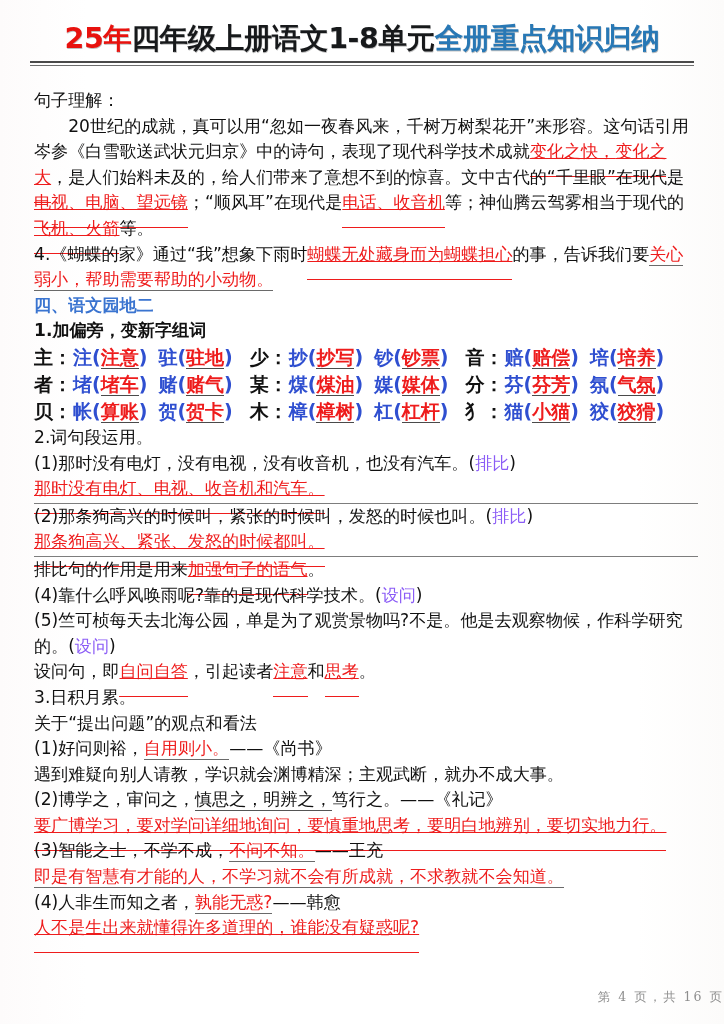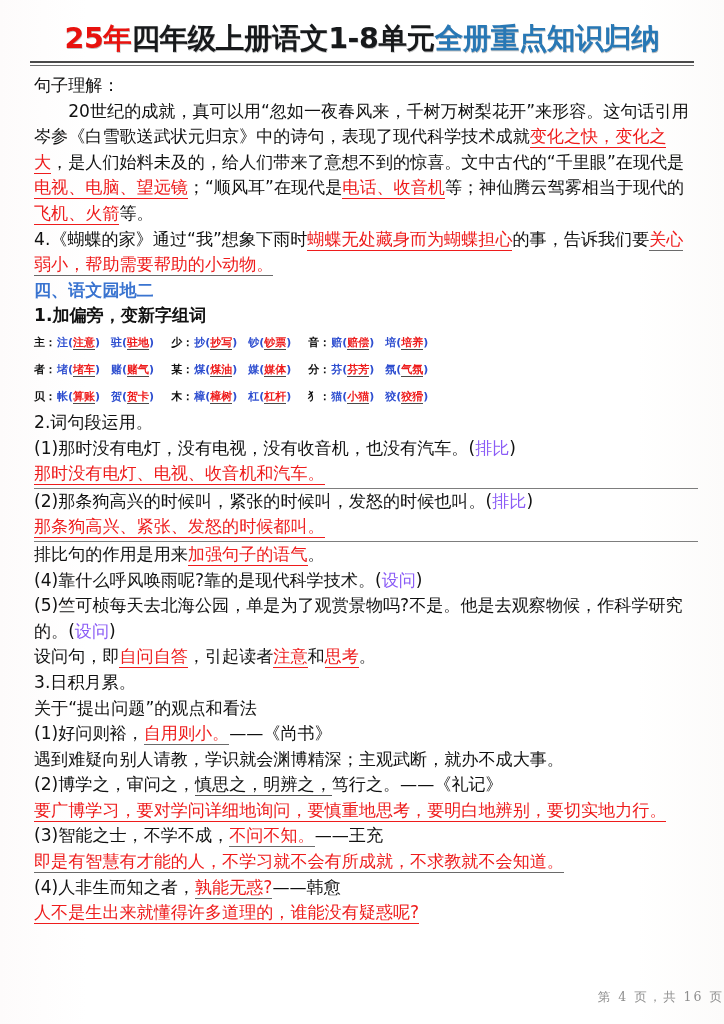--- a/index.html
+++ b/index.html
@@ -41,36 +41,37 @@
 
   .title-rule {
     margin: 6px 14px 0 14px;
     border-top: 2.4px solid #4a4a4a;
     border-bottom: 1.6px solid #6d6d6d;
     height: 2px;
   }
 
   
   .body {
-    margin-top: 7px;
+    margin-top: 22px;
     padding-left: 18px;
     padding-right: 8px;
     font-size: 17.1px;
     line-height: 25.6px;
   }
   .ln { white-space: nowrap; }
   .indent2 { text-indent: 2em; }
   .blue  { color: #8b5cf6; font-family: Liberation Serif, serif; }
   .hblue { color: #3a74d0; font-weight: 700; }
 
   
   .ru {
     color: #ee1c1c;
     border-bottom: 1.6px solid #ee1c1c;
-    padding-bottom: 1px;
+    padding-bottom: 15px;
+    text-decoration: underline;
   }
   
   .ku {
     border-bottom: 1.5px solid #555;
     padding-bottom: 1px;
   }
   
   .rk {
     color: #ee1c1c;
     border-bottom: 1.5px solid #6a6a6a;
@@ -79,21 +80,21 @@
 
   
   .answer-rule {
     border-bottom: 1.5px solid #7d7d7d;
     margin: 1px 2px 0 0;
     height: 0;
   }
   .bold { font-weight: 700; }
 
   
-  .cgrid { font-size: 11px; line-height: 27px; white-space: nowrap; font-weight: 700; }
+  .cgrid { font-size: 19px; line-height: 27px; white-space: nowrap; font-weight: 700; }
   .cgrid .lead { color: #111; margin-right: 1px; }
   .cgrid .b { color: #2f4fd0; }
   .cgrid .r { color: #ee1c1c; }
   .cgrid .par { color: #2f4fd0; }
   .cgrid .uline { border-bottom: 1.4px solid #4a4a4a; padding-bottom: 0px; }
   .cgrid .gap { display: inline-block; width: 11px; }
   .cgrid .gap-wide { display: inline-block; width: 17px; }
 
   
   .footer {

